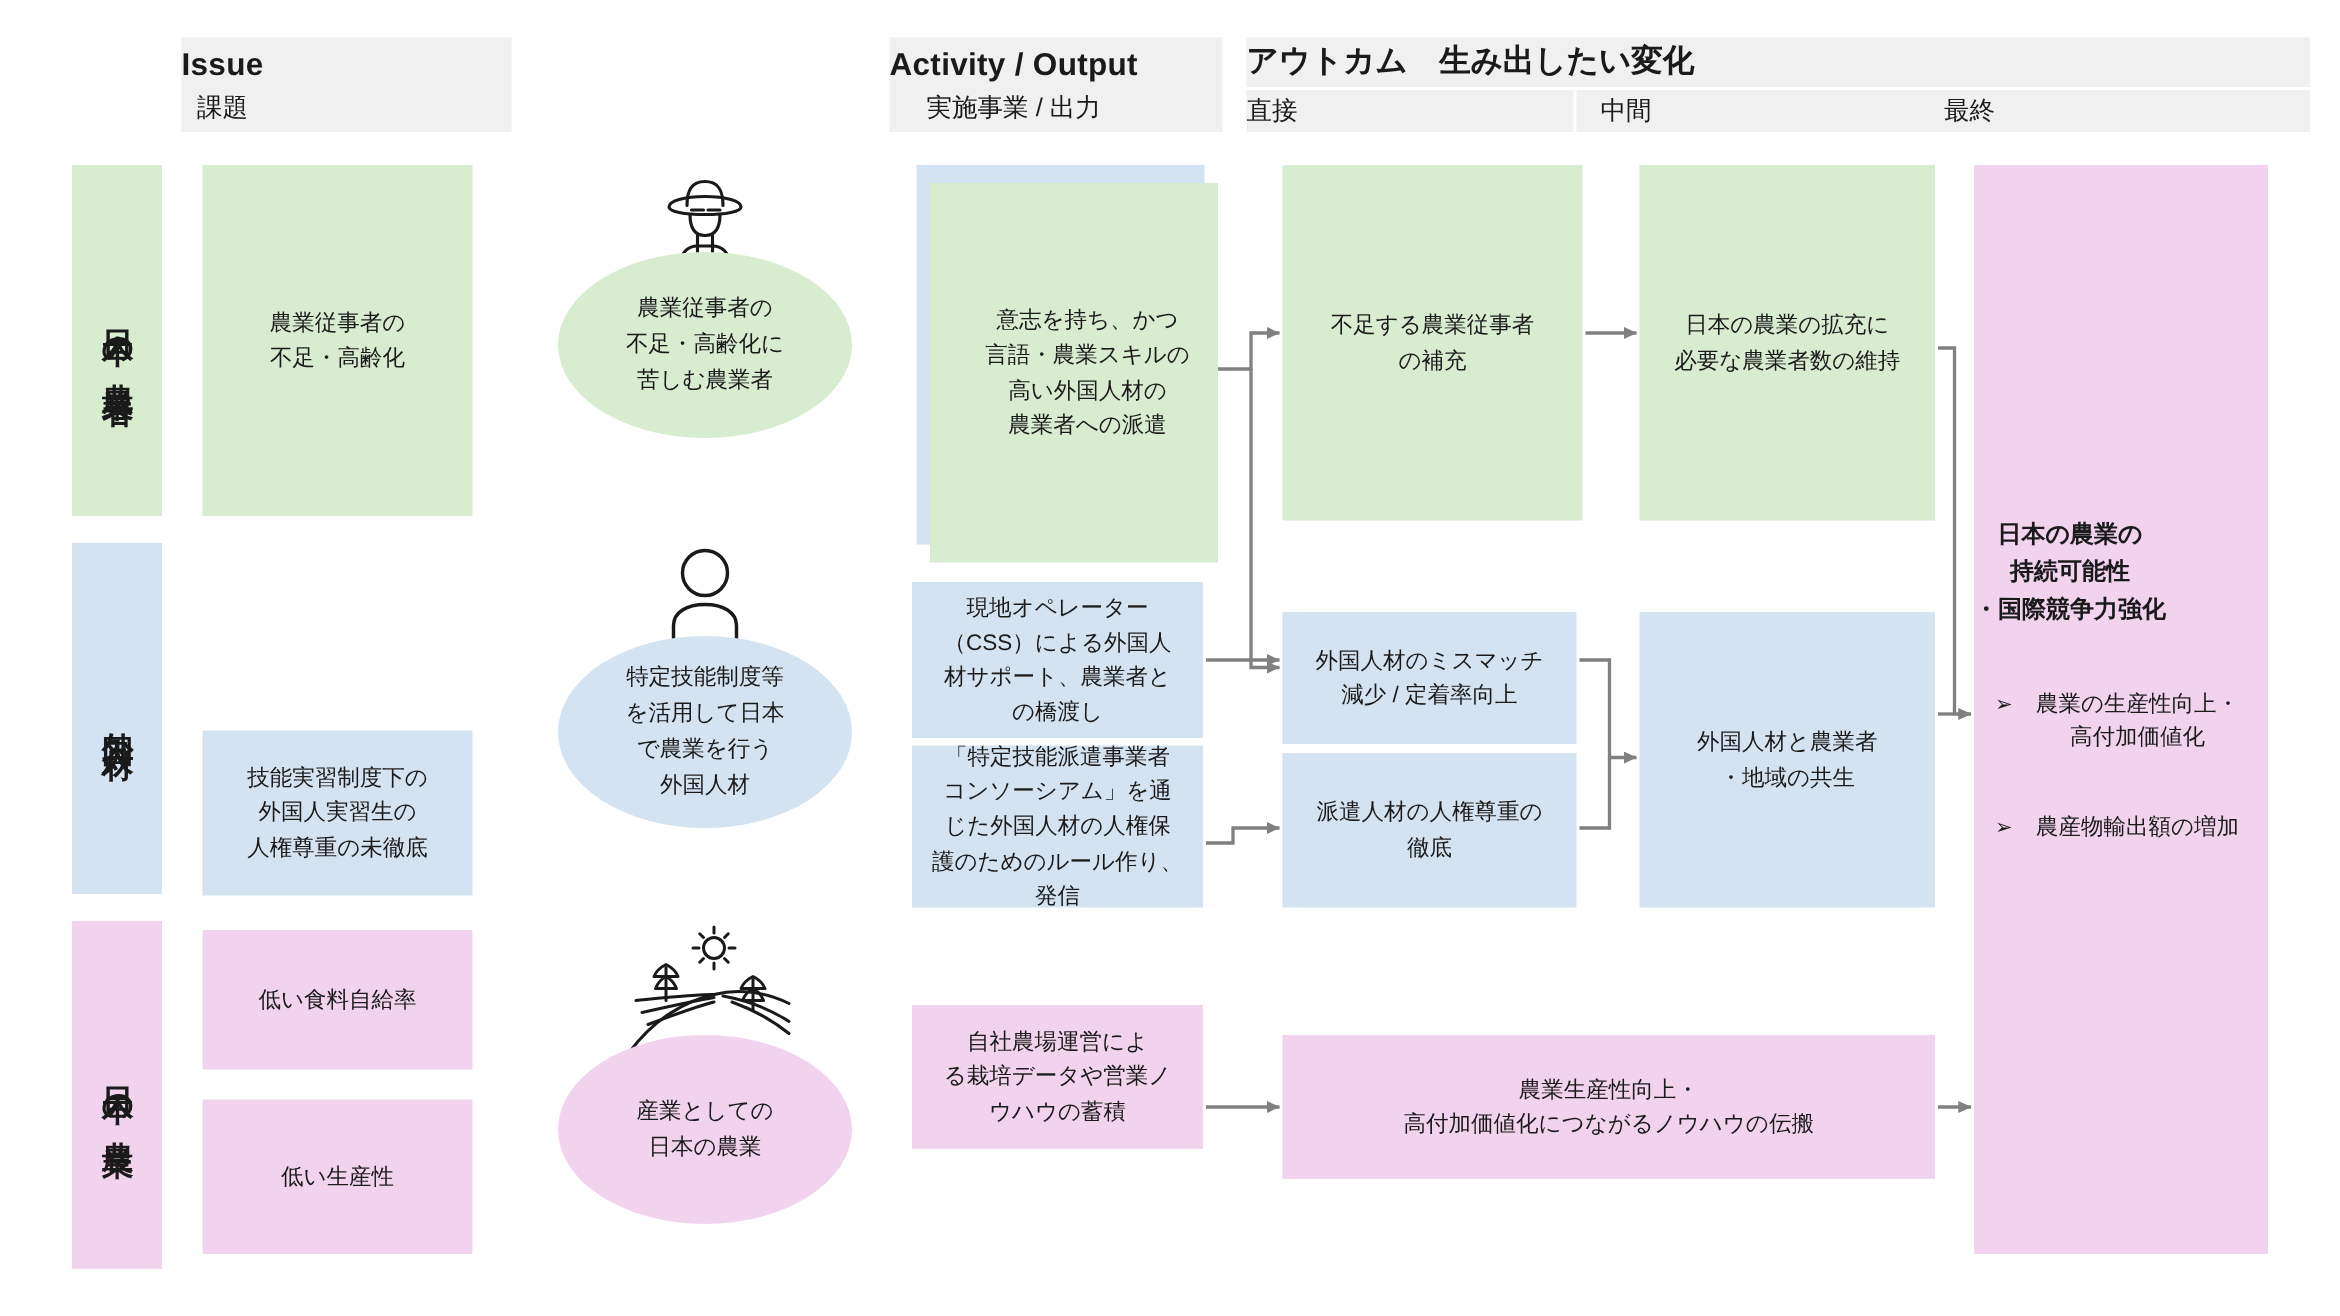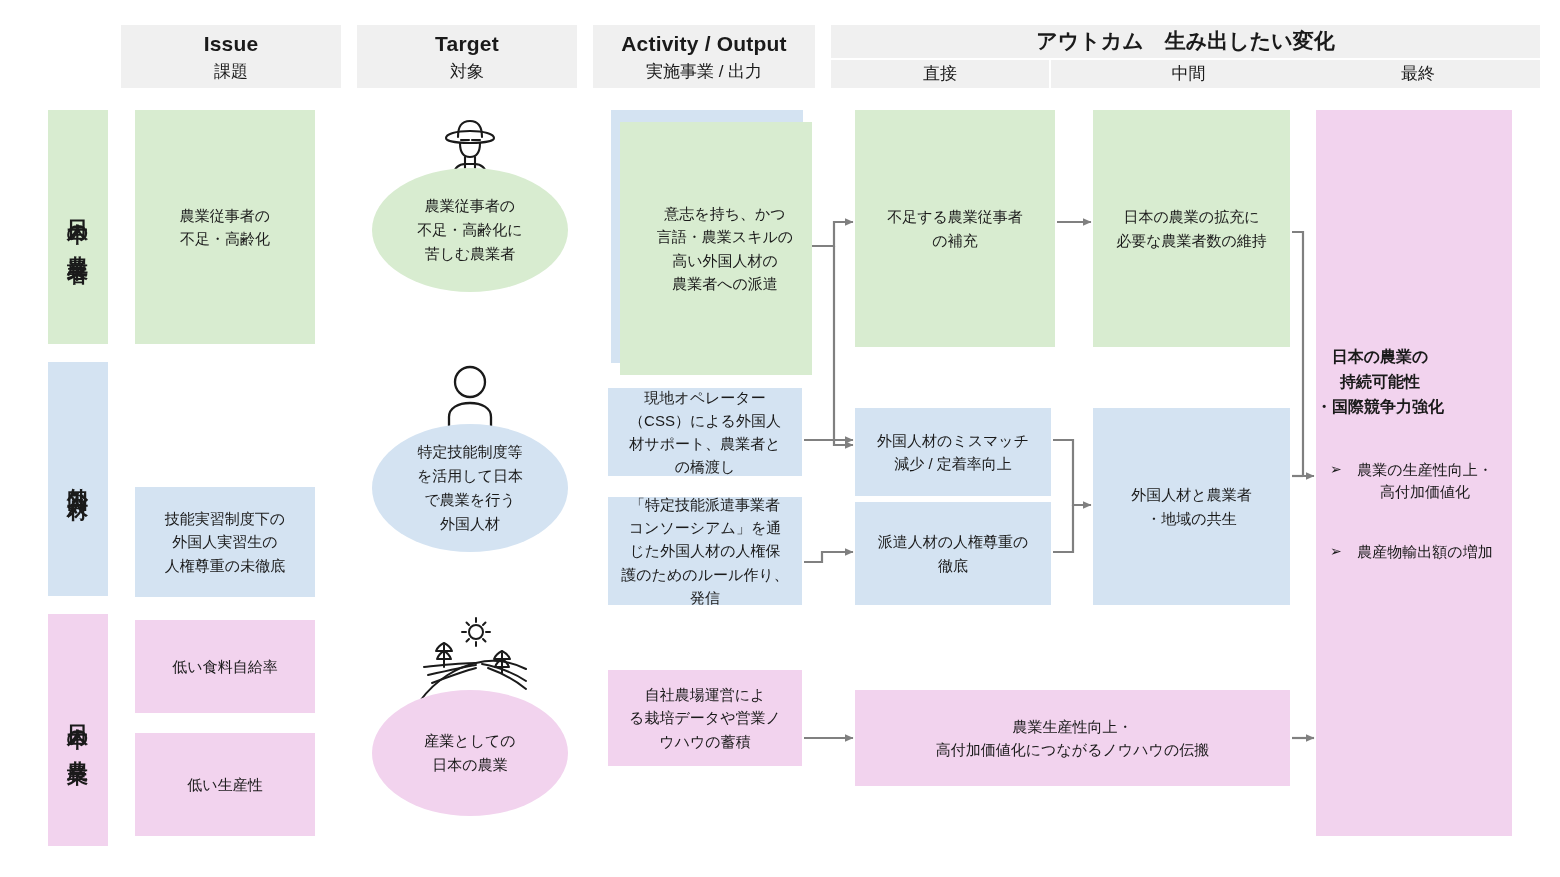--- a/index.html
+++ b/index.html
@@ -8,21 +8,21 @@
     background:#ffffff;
     font-family:"Liberation Sans","DejaVu Sans",sans-serif;
     color:#1a1a1a;
     overflow:hidden;
   }
   #stage{position:relative;width:1560px;height:877px;}
 
   
   .hdr{
     position:absolute;background:#f0f0f0;
-    display:flex;align-items:center;justify-content:center;
+    display:flex;align-items:center;justify-content:flex-start;
     text-align:center;line-height:1.25;
   }
   .hdr .en{font-size:21px;font-weight:bold;letter-spacing:.2px;}
   .hdr .jp{font-size:17px;font-weight:400;}
   .hdr .two{display:flex;flex-direction:column;gap:3px;}
   .hdr-sub{font-size:17px;}
   .hdr-outcome-title{font-size:21px;font-weight:bold;}
 
   
   .card{
@@ -86,26 +86,20 @@
 
 <div id="stage">
 
   <div class="hdr" style="left:121px;top:25px;width:220px;height:63px;">
     <div class="two">
       <div class="en">Issue</div>
       <div class="jp">課題</div>
     </div>
   </div>
 
-  <div class="hdr" style="left:357px;top:25px;width:220px;height:63px;">
-    <div class="two">
-      <div class="en">Target</div>
-      <div class="jp">対象</div>
-    </div>
-  </div>
 
   <div class="hdr" style="left:593px;top:25px;width:222px;height:63px;">
     <div class="two">
       <div class="en">Activity / Output</div>
       <div class="jp">実施事業 / 出力</div>
     </div>
   </div>
 
   <div class="hdr" style="left:831px;top:25px;width:709px;height:33px;">
     <div class="hdr-outcome-title">アウトカム　生み出したい変化</div>
@@ -187,21 +181,21 @@
   </div>
   <div class="ellipse pink" style="left:372px;top:690px;width:196px;height:126px;">産業としての
 日本の農業</div>
 
   <div class="card blue" style="left:611px;top:110px;width:192px;height:253px;"></div>
   <div class="card green" style="left:620px;top:122px;width:192px;height:253px;padding-left:28px;">意志を持ち、かつ
 言語・農業スキルの
 高い外国人材の
 農業者への派遣</div>
 
-  <div class="card blue" style="left:608px;top:388px;width:194px;height:88px;">現地オペレーター
+  <div class="card blue" style="left:608px;top:388px;width:194px;height:104px;">現地オペレーター
 （CSS）による外国人
 材サポート、農業者と
 の橋渡し</div>
   <div class="card blue" style="left:608px;top:497px;width:194px;height:108px;">「特定技能派遣事業者
 コンソーシアム」を通
 じた外国人材の人権保
 護のためのルール作り、
 発信</div>
   <div class="card pink" style="left:608px;top:670px;width:194px;height:96px;">自社農場運営によ
 る栽培データや営業ノ

